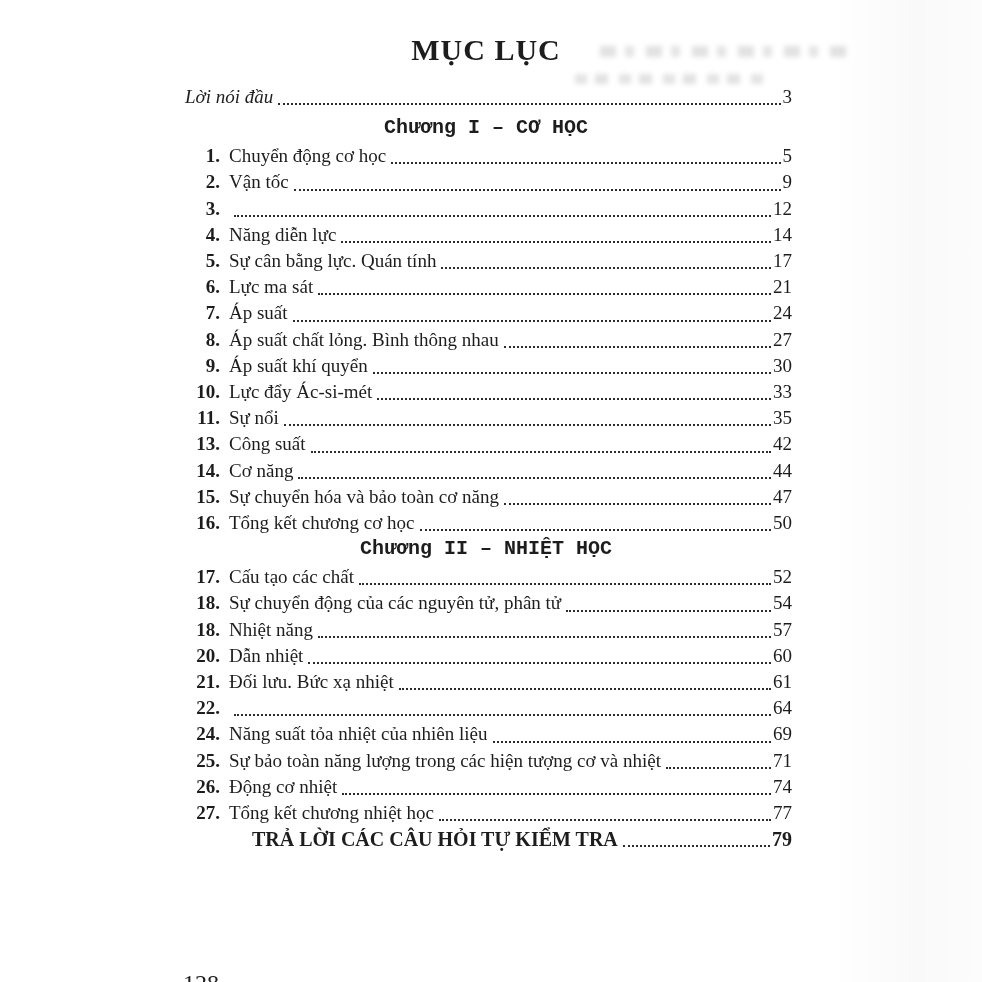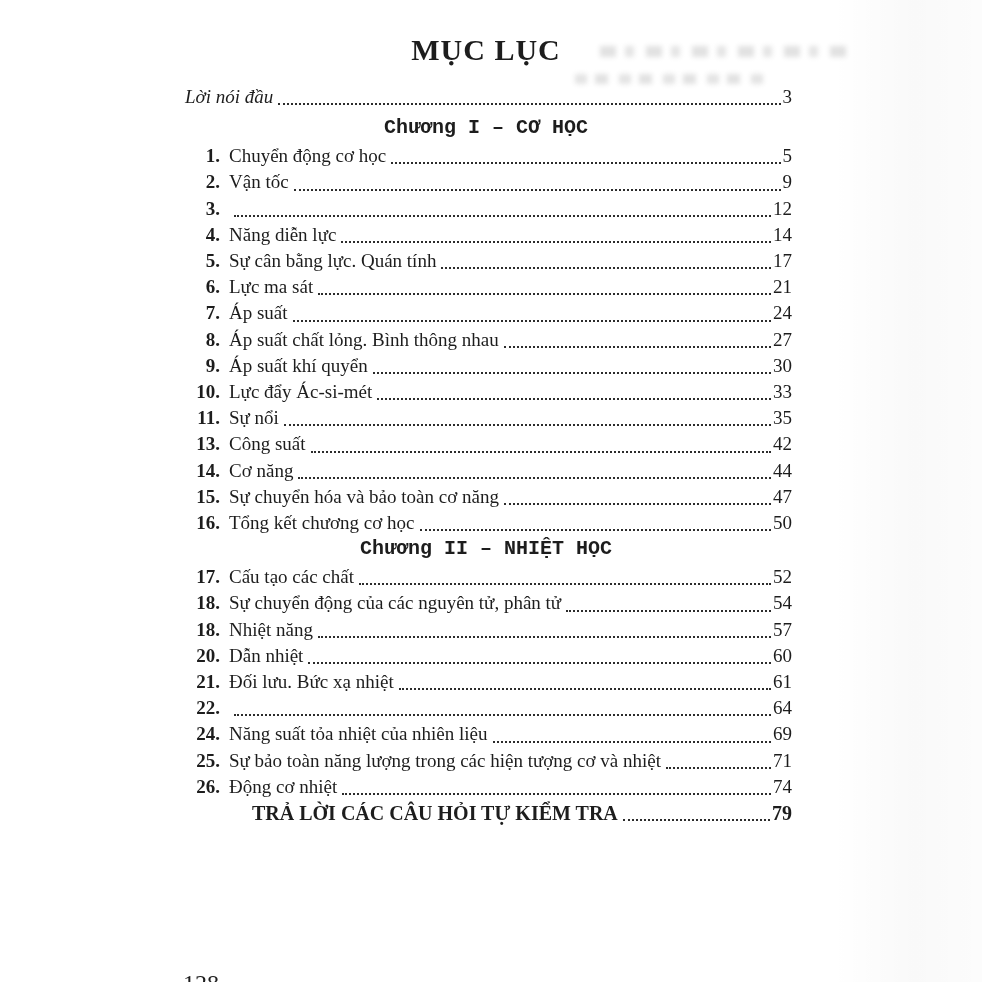--- a/index.html
+++ b/index.html
@@ -298,20 +298,26 @@
     <span class="pageno">71</span>
   </div>
 
   <div class="toc-row">
     <span class="num">26.</span>
     <span class="label">Động cơ nhiệt</span>
     <span class="leader"></span>
     <span class="pageno">74</span>
   </div>
 
+  <div class="toc-row">
+    <span class="num">27.</span>
+    <span class="label">Tổng kết chương nhiệt học</span>
+    <span class="leader"></span>
+    <span class="pageno">77</span>
+  </div>
 </div>
   </section>
 </div>
 
   <div class="toc-row answers-row">
     <span class="label">TRẢ LỜI CÁC CÂU HỎI TỰ KIỂM TRA</span>
     <span class="leader"></span>
     <span class="pageno">79</span>
   </div>
 

